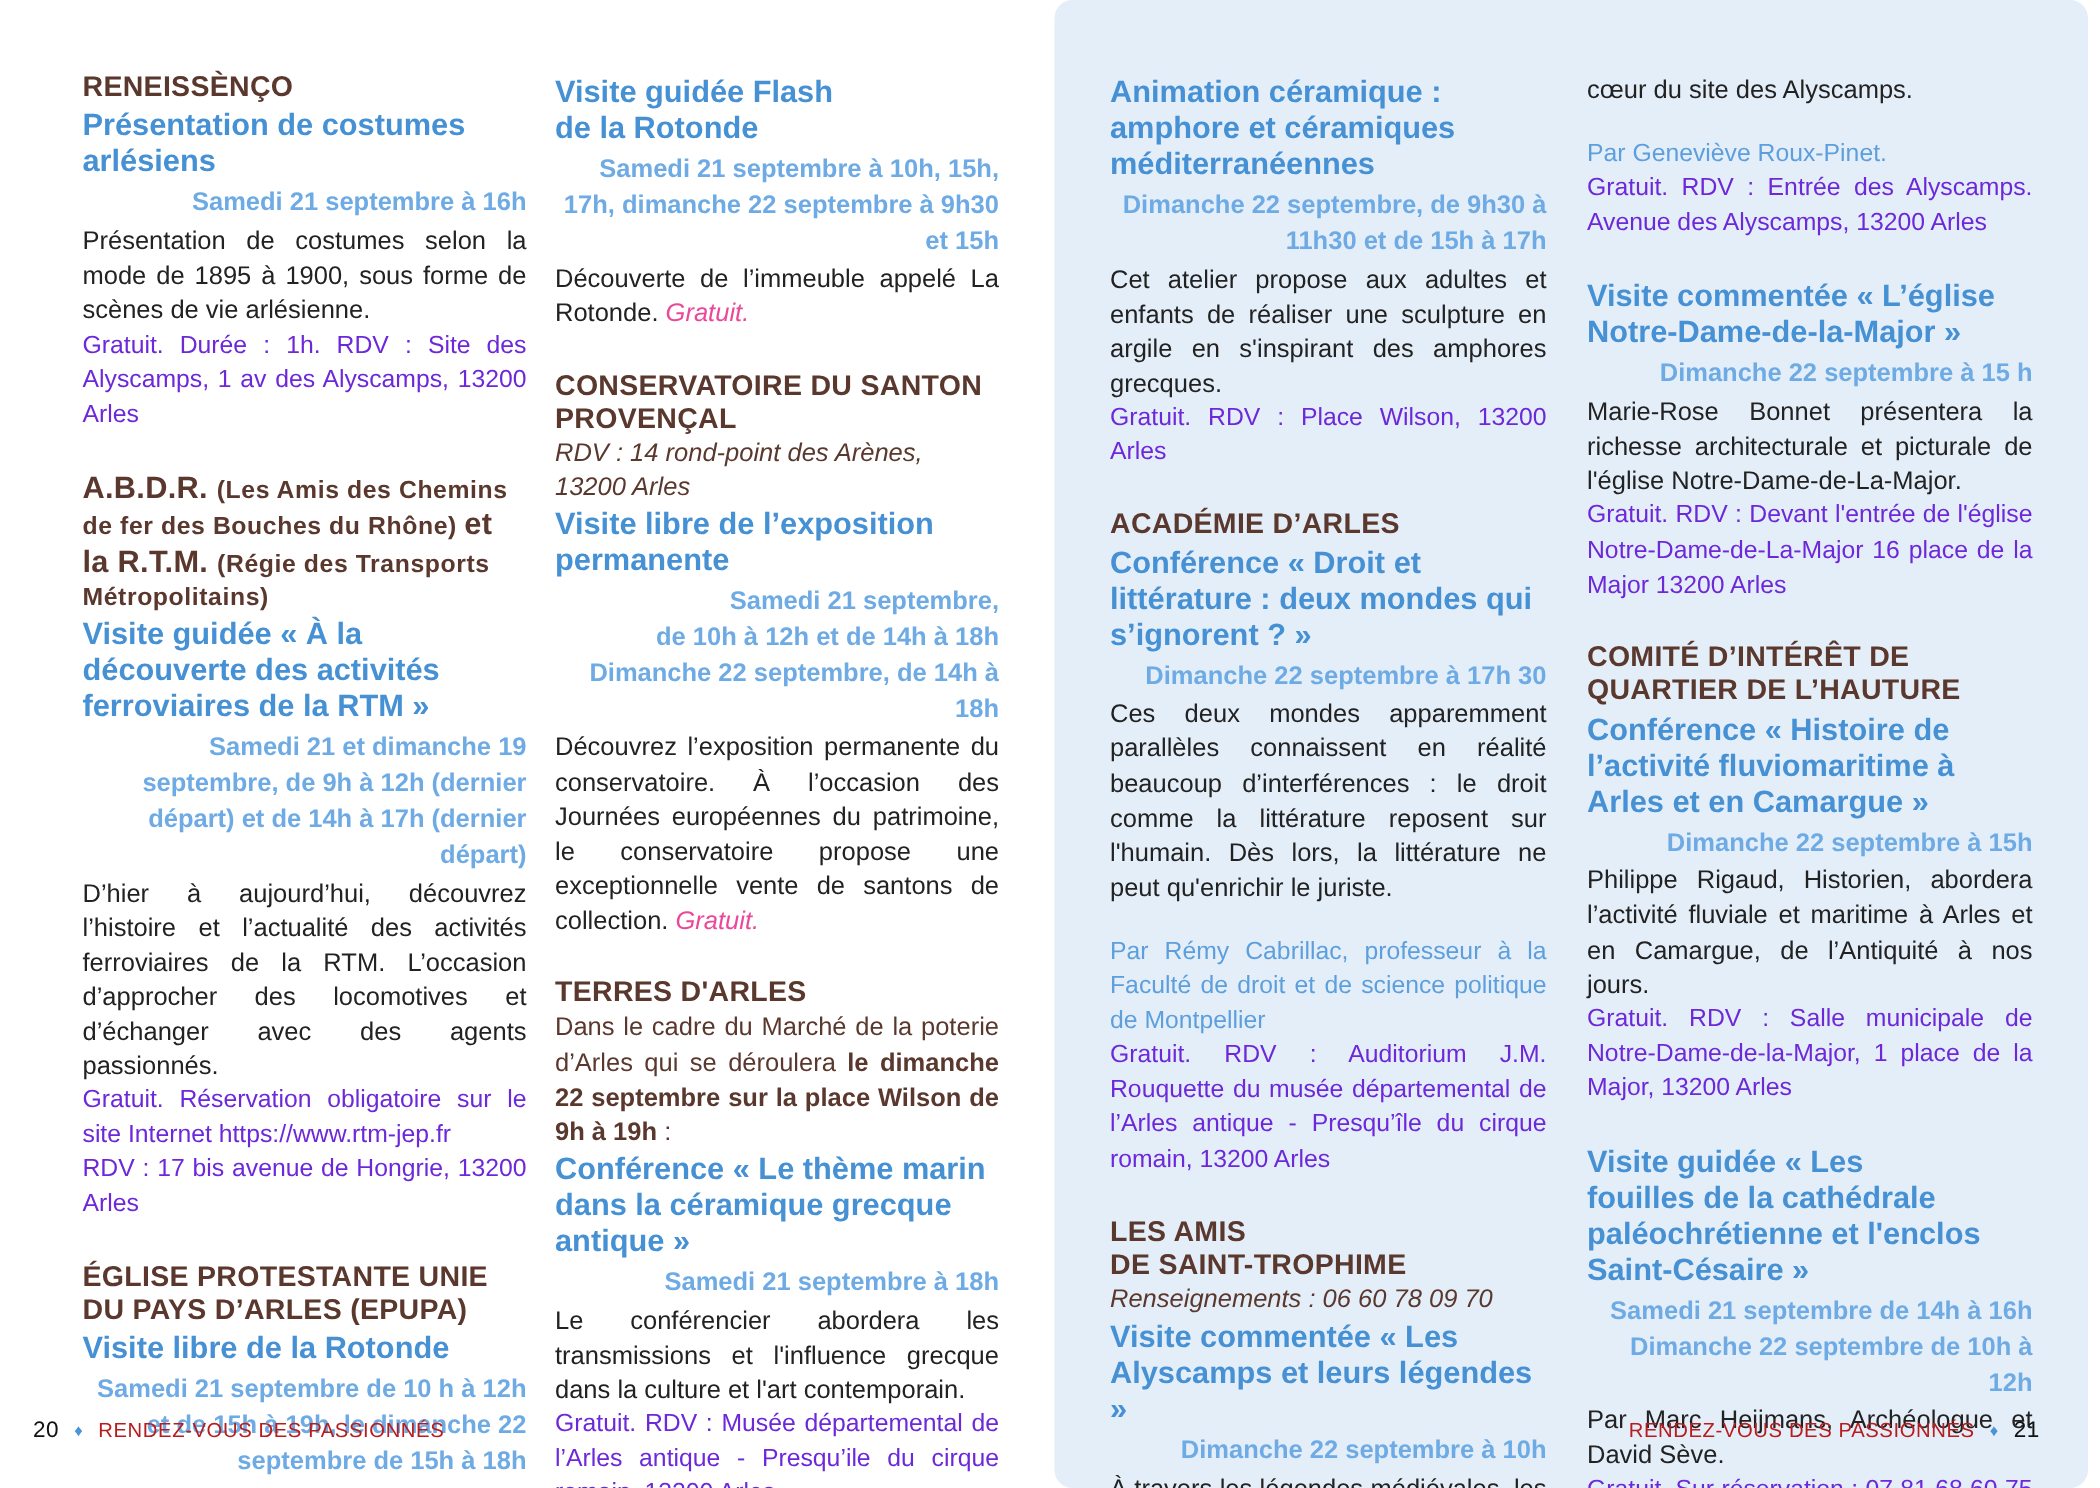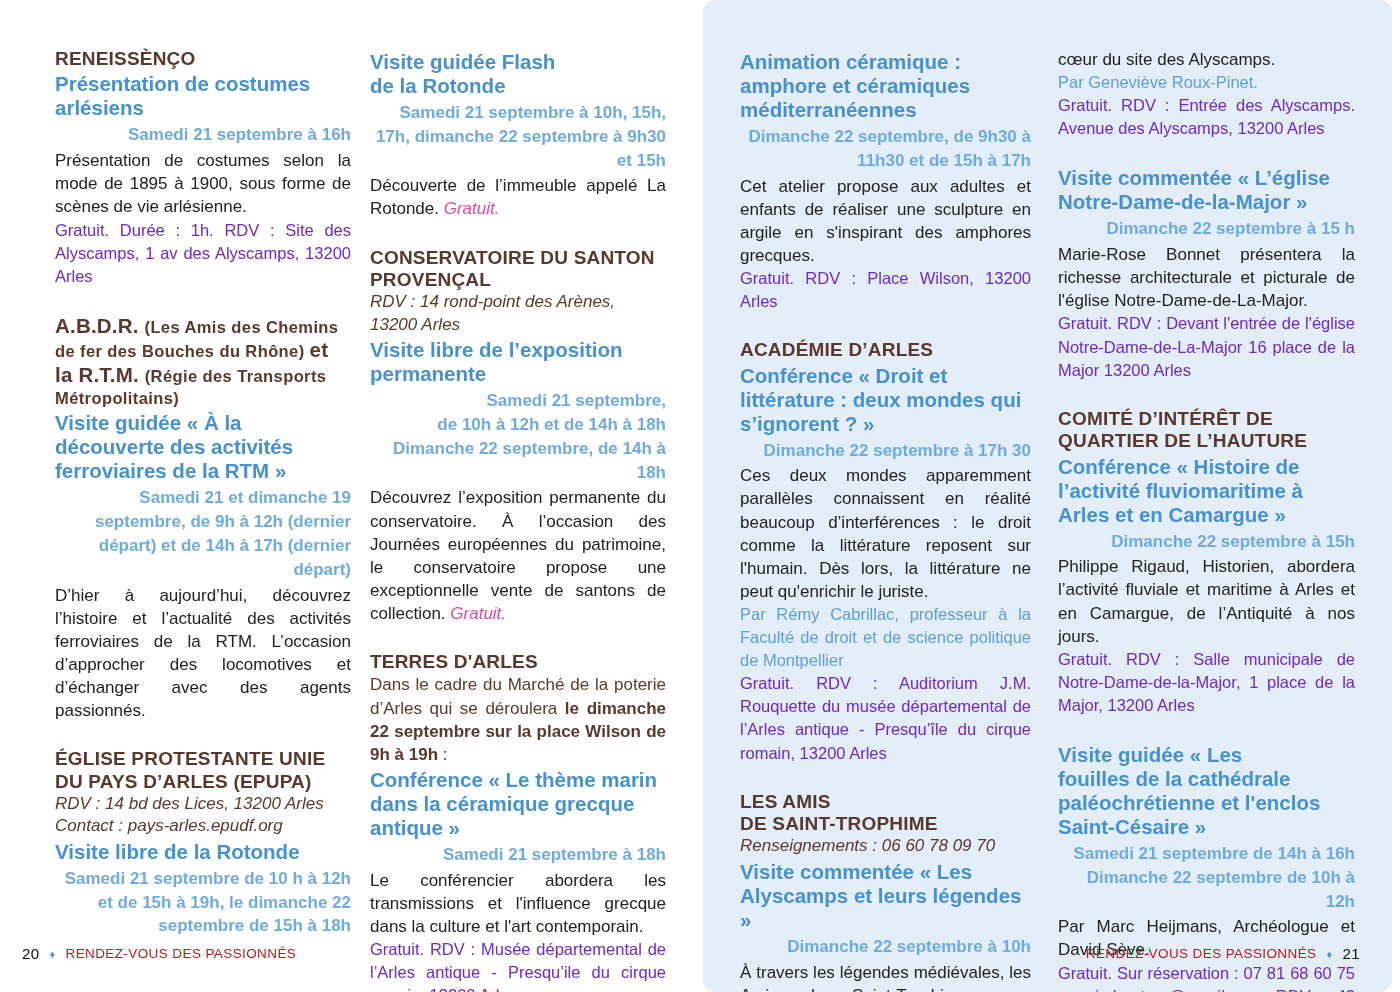--- a/index.html
+++ b/index.html
@@ -28,21 +28,21 @@
   }
   .blk.org .seg.lg{font-size:20.5px;}
   .blk.org .seg.sm{font-size:16.5px;letter-spacing:.4px;}
   .blk.org-info{color:#5a382d;font-style:italic;font-size:17px;line-height:1.32;}
   .blk.title{color:#4690d4;font-weight:bold;font-size:20.5px;line-height:1.17;margin:2px 0 3px;}
   .blk.date{color:#6eabe4;font-weight:bold;font-size:17px;line-height:1.4;margin:0 0 2px;text-align:right;}
   .blk.body{color:#222222;font-size:17px;line-height:1.36;text-align:justify;}
   .blk.body-brown{color:#5a382d;font-size:17px;line-height:1.36;text-align:justify;}
   .blk.body-brown .seg.b{font-weight:bold;}
   .blk.info{color:#6d28d9;font-size:16.5px;line-height:1.4;text-align:justify;}
-  .blk.credit{color:#5d9fdd;font-size:16.5px;line-height:1.4;text-align:justify;}
+  .blk.credit{color:#5d9fdd;font-size:16.5px;line-height:1.4;text-align:justify;margin-top:20px;}
   .seg.info-inline{color:#ec4899;font-style:italic;}
   .footer{
     position:absolute;bottom:30px;display:flex;align-items:center;gap:10px;
     font-size:13.5px;font-weight:normal;letter-spacing:.4px;
   }
   .footer-left{left:22px;}
   .footer-right{right:32px;}
   .footer .pagenum{color:#111111;font-size:15px;}
   .footer .diamond{color:#4a94d8;font-size:11px;}
   .footer .flabel{color:#b91c1c;text-transform:uppercase;}
@@ -60,25 +60,25 @@
             <p class="blk title">Présentation de costumes arlésiens</p>
             <p class="blk date">Samedi 21 septembre à 16h</p>
             <p class="blk body">Présentation de costumes selon la mode de 1895 à 1900, sous forme de scènes de vie arlésienne.</p>
             <p class="blk info">Gratuit. Durée : 1h. RDV : Site des Alyscamps, 1 av des Alyscamps, 13200 Arles</p>
           </div>
           <div class="section">
             <p class="blk org"><span class="seg lg">A.B.D.R. </span><span class="seg sm">(Les Amis des Chemins de fer des Bouches du Rhône) </span><span class="seg lg">et la R.T.M. </span><span class="seg sm">(Régie des Transports Métropolitains)</span></p>
             <p class="blk title">Visite guidée « À la découverte des activités ferroviaires de la RTM »</p>
             <p class="blk date">Samedi 21 et dimanche 19 septembre, de 9h à 12h (dernier départ) et de 14h à 17h (dernier départ)</p>
             <p class="blk body">D’hier à aujourd’hui, découvrez l’histoire et l’actualité des activités ferroviaires de la RTM. L’occasion d’approcher des locomotives et d’échanger avec des agents passionnés.</p>
+            <p class="blk info">Gratuit. Réservation obligatoire sur le site Internet https://www.rtm-jep.fr
+RDV : 17 bis avenue de Hongrie, 13200 Arles</p>
           </div>
           <div class="section">
             <p class="blk org">ÉGLISE PROTESTANTE UNIE DU PAYS D’ARLES (EPUPA)</p>
-            <p class="blk org-info">RDV : 14 bd des Lices, 13200 Arles
-Contact : pays-arles.epudf.org</p>
             <p class="blk title">Visite libre de la Rotonde</p>
             <p class="blk date">Samedi 21 septembre de 10 h à 12h et de 15h à 19h, le dimanche 22 septembre de 15h à 18h</p>
           </div>
         </div>
         <div class="col c1">
           <div class="section">
             <p class="blk title">Visite guidée Flash
 de la Rotonde</p>
             <p class="blk date">Samedi 21 septembre à 10h, 15h, 17h, dimanche 22 septembre à 9h30 et 15h</p>
             <p class="blk body"><span class="seg plain">Découverte de l’immeuble appelé La Rotonde. </span><span class="seg info-inline">Gratuit.</span></p>

